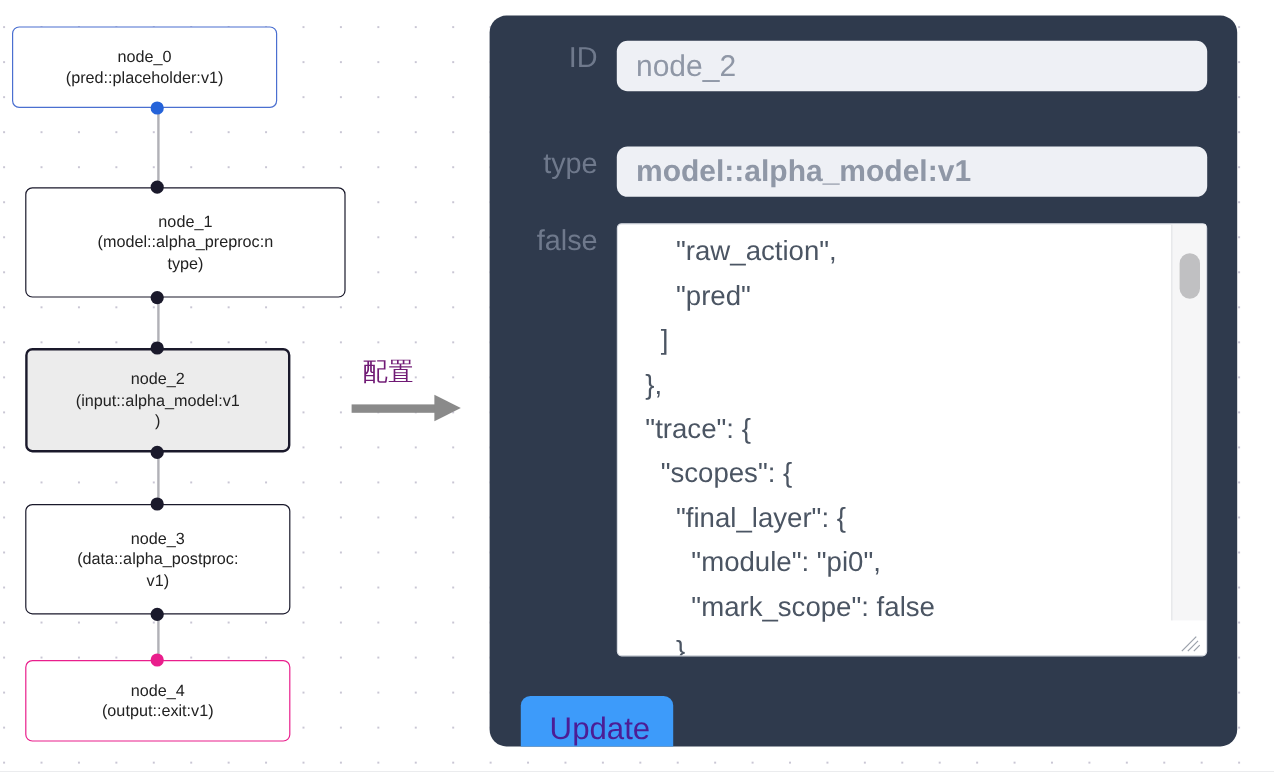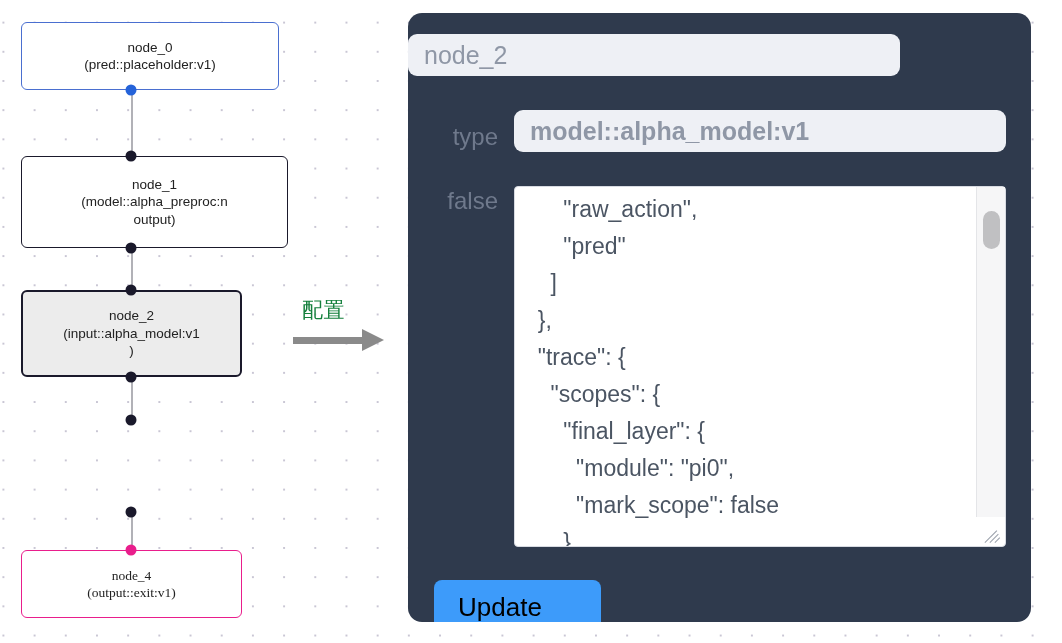--- a/index.html
+++ b/index.html
@@ -82,21 +82,21 @@
     left: 288px;
     top: 296px;
     width: 110px;
     height: 66px;
   }
   #transition-caption {
     position: absolute;
     left: 14px;
     top: 0px;
     font-size: 21px;
-    color: #15803d;
+    color: #701a75;
     letter-spacing: 0.5px;
     white-space: nowrap;
   }
   #arrow-shaft {
     position: absolute;
     left: 5px;
     top: 41px;
     width: 72px;
     height: 7px;
     background: #8a8a8a;
@@ -143,21 +143,21 @@
     background: #eef0f5;
     border: none;
     border-radius: 9px;
     color: #8f97a6;
     font-family: "Liberation Sans", sans-serif;
     font-size: 25px;
     padding: 0 16px;
     outline: none;
   }
   #row-id  { left: 0px;  top: 21px; }
-  #row-type{ left: 0px;  top: 97px; align-items: flex-end; }
+  #row-type{ left: 0px;  top: 109px; }
   #row-config { left: 0px; top: 173px; }
 
   #input-id   { width: 492px; height: 42px; line-height: 42px; }
   #input-type { width: 492px; height: 42px; line-height: 42px; font-weight: bold; }
 
   #config-wrap {
     position: relative;
     width: 492px;
     height: 361px;
   }
@@ -213,26 +213,26 @@
     transform: rotate(-45deg);
   }
   #config-resize-handle span:nth-child(1){ width: 17px; left: 3px; top: 19px; }
   #config-resize-handle span:nth-child(2){ width: 12px; left: 8px; top: 19px; }
   #config-resize-handle span:nth-child(3){ width:  7px; left: 13px; top: 19px; }
 
   #update-button {
     position: absolute;
     left: 26px;
     top: 567px;
-    width: 167px;
+    width: 127px;
     height: 55px;
     background: #3d9bfa;
     border: none;
     border-radius: 8px 8px 0 0;
-    color: #000000;
+    color: #4c1d95;
     font-family: "Liberation Sans", sans-serif;
     font-size: 26px;
     text-align: left;
     padding: 0 0 0 24px;
     cursor: pointer;
   }
 
   
 </style>
 </head>
@@ -242,61 +242,67 @@
 
   <div id="canvas-grid"></div>
 
   <div id="graph">
 
     <div class="edge-line" style="left:131px; top:90px; height:66px;"></div>
     <div class="edge-line" style="left:131px; top:248px; height:42px;"></div>
     <div class="edge-line" style="left:131px; top:377px; height:43px;"></div>
     <div class="edge-line" style="left:131px; top:512px; height:38px;"></div>
 
-    <div class="node input-node" style="left:21px; top:22px; width:258px; height:68px;">
+    <div class="node input-node" style="left:10px; top:22px; width:221px; height:68px;">
       <span class="nline">node_0</span>
       <span class="nline">(pred::placeholder:v1)</span>
     </div>
     <div class="handle source-blue" style="left:131px; top:90px;"></div>
 
     <div class="node" style="left:21px; top:156px; width:267px; height:92px;">
       <span class="nline">node_1</span>
       <span class="nline">(model::alpha_preproc:n</span>
-      <span class="nline">output)</span>
+      <span class="nline">type)</span>
     </div>
     <div class="handle" style="left:131px; top:156px;"></div>
     <div class="handle" style="left:131px; top:248px;"></div>
 
     <div class="node selected" style="left:21px; top:290px; width:221px; height:87px;">
       <span class="nline">node_2</span>
       <span class="nline">(input::alpha_model:v1</span>
       <span class="nline">)</span>
     </div>
     <div class="handle" style="left:131px; top:290px;"></div>
     <div class="handle" style="left:131px; top:377px;"></div>
 
+    <div class="node" style="left:21px; top:420px; width:221px; height:92px;">
+      <span class="nline">node_3</span>
+      <span class="nline">(data::alpha_postproc:</span>
+      <span class="nline">v1)</span>
+    </div>
     <div class="handle" style="left:131px; top:420px;"></div>
     <div class="handle" style="left:131px; top:512px;"></div>
 
-    <div class="node output-node" style="left:21px; top:550px; width:221px; height:68px;font-family:Liberation Serif, serif;">
+    <div class="node output-node" style="left:21px; top:550px; width:221px; height:68px;">
       <span class="nline">node_4</span>
       <span class="nline">(output::exit:v1)</span>
     </div>
     <div class="handle target-pink" style="left:131px; top:550px;"></div>
   </div>
 
   <div id="transition">
     <div id="transition-caption">配置</div>
     <div id="arrow-shaft"></div>
     <div id="arrow-head"></div>
   </div>
 
   <div id="panel">
 
     <div class="form-row" id="row-id">
+      <div class="field-label">ID</div>
       <input id="input-id" class="text-input" type="text" readonly="" value="node_2" style="">
     </div>
 
     <div class="form-row" id="row-type">
       <div class="field-label">type</div>
       <input id="input-type" class="text-input" type="text" readonly="" value="model::alpha_model:v1" style="">
     </div>
 
     <div class="form-row" id="row-config">
       <div class="field-label">false</div>

